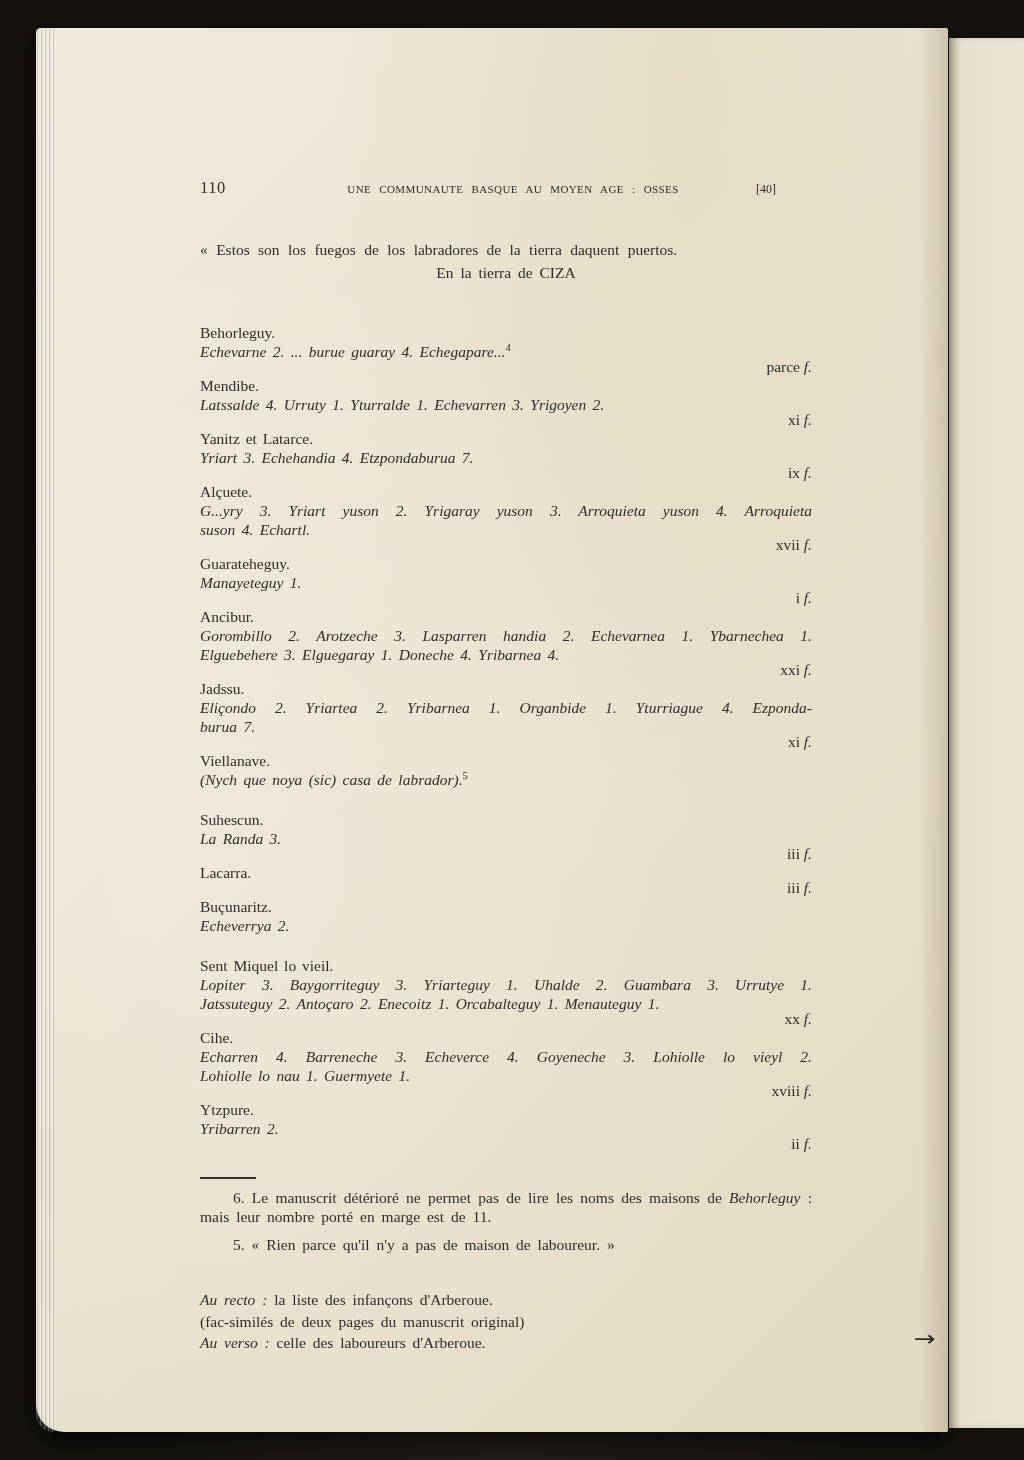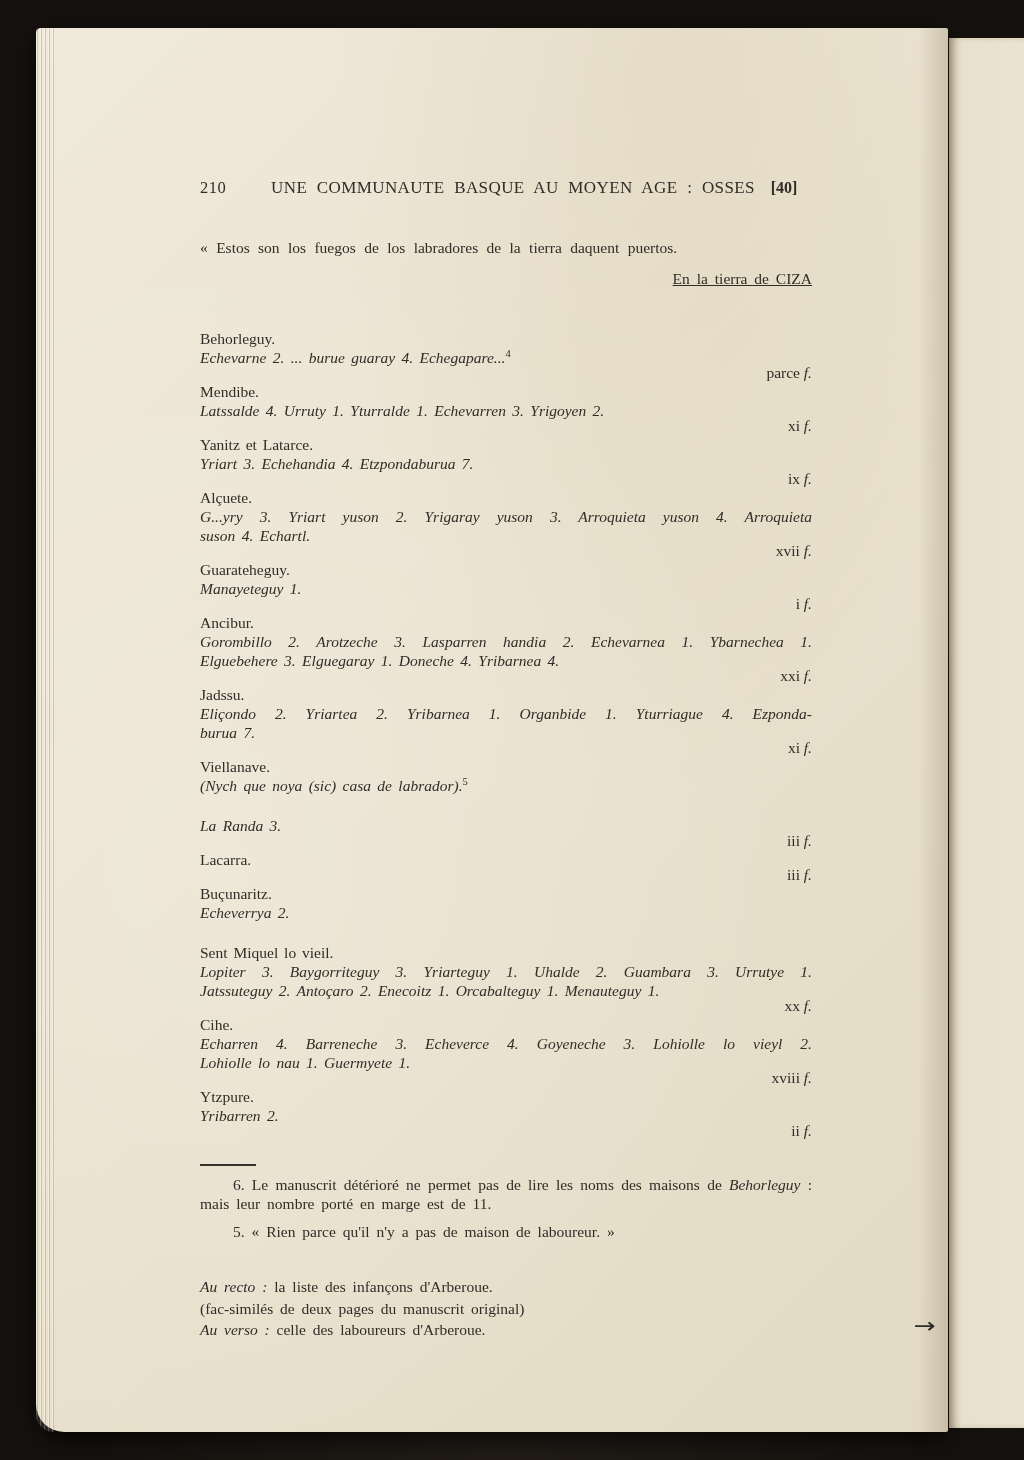--- a/index.html
+++ b/index.html
@@ -35,24 +35,24 @@
     position:absolute;left:949px;top:38px;width:75px;height:1390px;
     background:linear-gradient(to right,#d7cdb6 0,#e8e0cc 12px,#ece4d1 100%);
     box-shadow:inset 7px 0 9px -4px rgba(80,60,35,.55);
   }
   .content{
     position:absolute;left:164px;top:0;width:612px;
     color:#2f2d28;font-size:15.5px;line-height:19px;padding-top:150px;
   }
   .header{display:flex;align-items:baseline;}
   .pageno{width:70px;font-size:16.5px;letter-spacing:.5px;}
-  .htitle{flex:1;text-align:center;font-size:17px;word-spacing:5px;letter-spacing:.4px;white-space:nowrap;}
-  .href{width:56px;text-align:center;font-size:16px;font-weight:bold;}
+  .htitle{flex:1;text-align:center;font-size:11px;word-spacing:5px;letter-spacing:.4px;white-space:nowrap;}
+  .href{width:56px;text-align:left;font-size:12px;}
   .intro{margin-top:41px;word-spacing:4.5px;}
-  .region{margin-top:12px;text-align:right;word-spacing:3px;text-decoration:underline;}
+  .region{margin-top:4px;text-align:center;word-spacing:3px;}
   .entries{margin-top:41px;}
   .entry{margin-bottom:3px;}
   .entry.noval{margin-bottom:21px;}
   .place{word-spacing:2px;}
   .hline{font-style:italic;word-spacing:2.5px;}
   .hline.fill{text-align:justify;text-align-last:justify;}
   sup{font-size:10.5px;line-height:0;vertical-align:super;font-style:normal;}
   .val{text-align:right;line-height:13px;margin-top:-1px;}
   .val .unit{font-style:italic;}
   .fnsep{margin-top:27px;width:56px;height:2px;background:#35332d;}
@@ -69,21 +69,21 @@
 </head>
 <body>
 
 <div class="page">
   <div class="edge-stack"></div>
   <div class="gutter-shadow"></div>
 
   <div class="content">
 
     <div class="header">
-      <span class="pageno">210</span>
+      <span class="pageno">110</span>
       <span class="htitle">UNE COMMUNAUTE BASQUE AU MOYEN AGE : OSSES</span>
       <span class="href">[40]</span>
     </div>
 
     <div class="intro">« Estos son los fuegos de los labradores de la tierra daquent puertos.</div>
     <div class="region">En la tierra de CIZA</div>
 
     <div class="entries">
   <div class="entry">
     <div class="place">Behorleguy.</div>
@@ -146,20 +146,21 @@
 
   <div class="entry noval">
     <div class="place">Viellanave.</div>
     <div class="houses">
             <div class="hline">(Nych que noya (sic) casa de labrador).<sup>5</sup></div>
           </div>
 
   </div>
 
   <div class="entry">
+    <div class="place">Suhescun.</div>
     <div class="houses">
             <div class="hline">La Randa 3.</div>
           </div>
     <div class="val"><span class="num">iii</span> <span class="unit">f.</span></div>
   </div>
 
   <div class="entry">
     <div class="place">Lacarra.</div>
     <div class="val"><span class="num">iii</span> <span class="unit">f.</span></div>
   </div>

